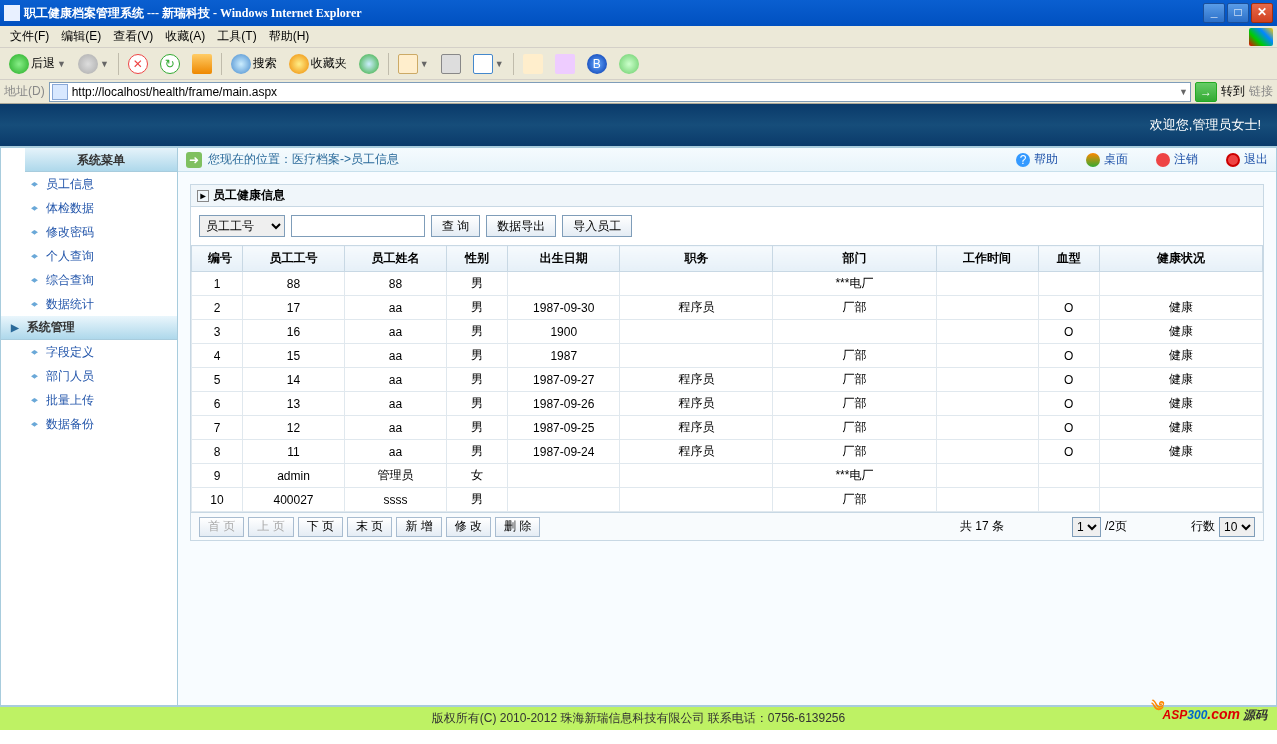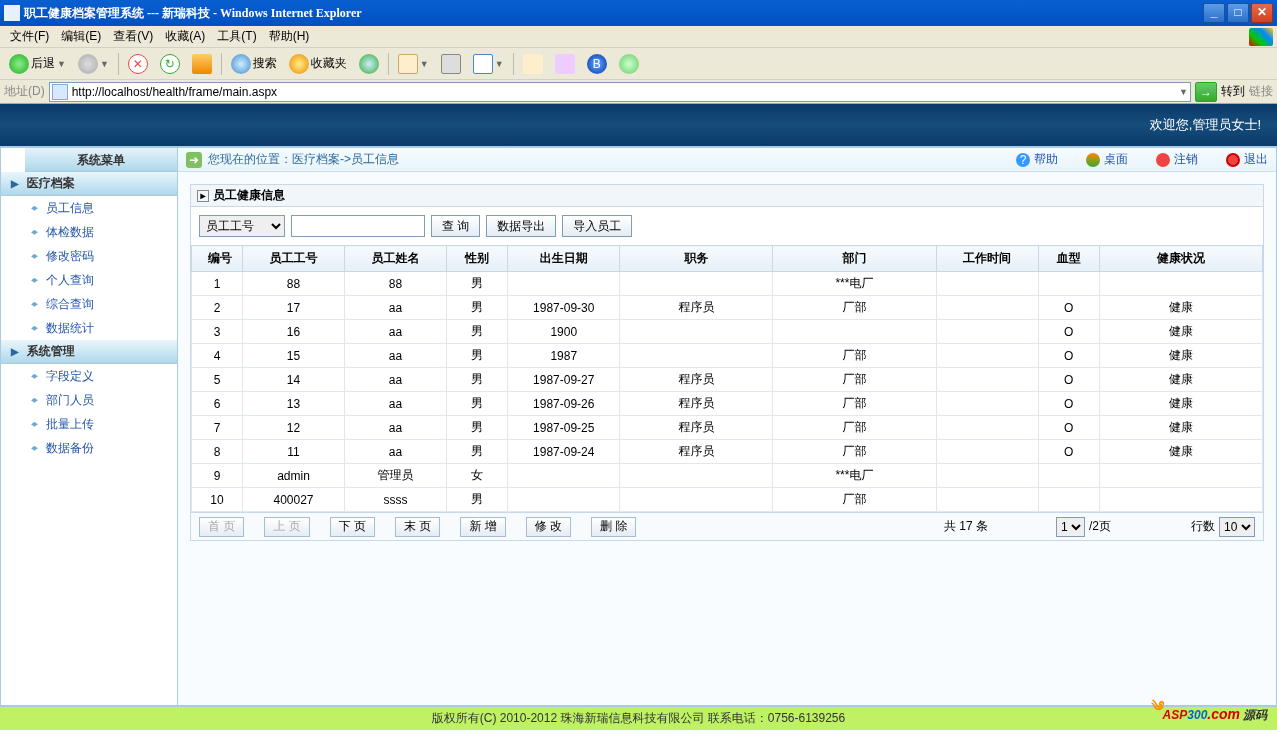--- a/index.html
+++ b/index.html
@@ -45,21 +45,21 @@
 .panelhd { height:22px; background:#f0f6fa; border-bottom:1px solid #c8d8e4; display:flex; align-items:center; padding:0 6px; gap:4px; font-weight:bold; }
 .panelhd .pi { width:12px; height:12px; border:1px solid #888; text-align:center; line-height:10px; font-size:10px; }
 .searchbar { padding:8px; display:flex; gap:6px; align-items:center; }
 .searchbar select,.searchbar input[type=text] { height:22px; border:1px solid #7f9db9; padding:0 2px; }
 .searchbar select { width:86px; }
 .searchbar input[type=text] { width:134px; }
 .btn { height:22px; border:1px solid #7f9db9; background:linear-gradient(#fff,#e4ecf4); padding:0 10px; cursor:pointer; }
 table.grid { width:100%; border-collapse:collapse; }
 table.grid th { background:linear-gradient(#f6fafd,#e6f0f8); border:1px solid #c8d8e4; height:26px; font-weight:bold; }
 table.grid td { border:1px solid #e0e8ee; height:24px; text-align:center; }
-.pager { height:28px; border-top:1px solid #c8d8e4; display:flex; align-items:center; padding:0 8px; gap:20px; background:#f8fbfd; }
+.pager { height:28px; border-top:1px solid #c8d8e4; display:flex; align-items:center; padding:0 8px; gap:4px; background:#f8fbfd; }
 .pager .pbtn { height:20px; border:1px solid #a8bcd0; background:linear-gradient(#fff,#e4ecf4); padding:0 8px; cursor:pointer; }
 .pager .pbtn.dis { color:#aaa; }
 .pager .info { margin-left:auto; display:flex; align-items:center; gap:4px; }
 .pager select { height:20px; border:1px solid #7f9db9; }
 .pager .rows { margin-left:60px; display:flex; align-items:center; gap:4px; }
 .footer { height:24px; background:#bef264; border-top:1px solid #a8ccdd; text-align:center; line-height:22px; color:#333; }
 .watermark { position:absolute; right:10px; bottom:6px; font-style:italic; font-weight:bold; font-size:22px; font-family:Arial; }
 .watermark .a { color:#d00; } .watermark .b { color:#06c; }
 .watermark .flame { color:#f80; font-size:14px; position:relative; top:-8px; }
 </style>
@@ -158,21 +158,20 @@
 </div>
 
 <div class="appheader">
   <div class="welcome">欢迎您,管理员女士!</div>
 </div>
 
 <div class="appbody">
   <div class="sidebar">
     <div class="menuhd">系统菜单</div>
     <div id="sidebar-content">
-        <div class="menugrp">医疗档案</div>
         <div class="menuitem">员工信息</div>
         <div class="menuitem">体检数据</div>
         <div class="menuitem">修改密码</div>
         <div class="menuitem">个人查询</div>
         <div class="menuitem">综合查询</div>
         <div class="menuitem">数据统计</div>
         <div class="menugrp">系统管理</div>
         <div class="menuitem">字段定义</div>
         <div class="menuitem">部门人员</div>
         <div class="menuitem">批量上传</div>

